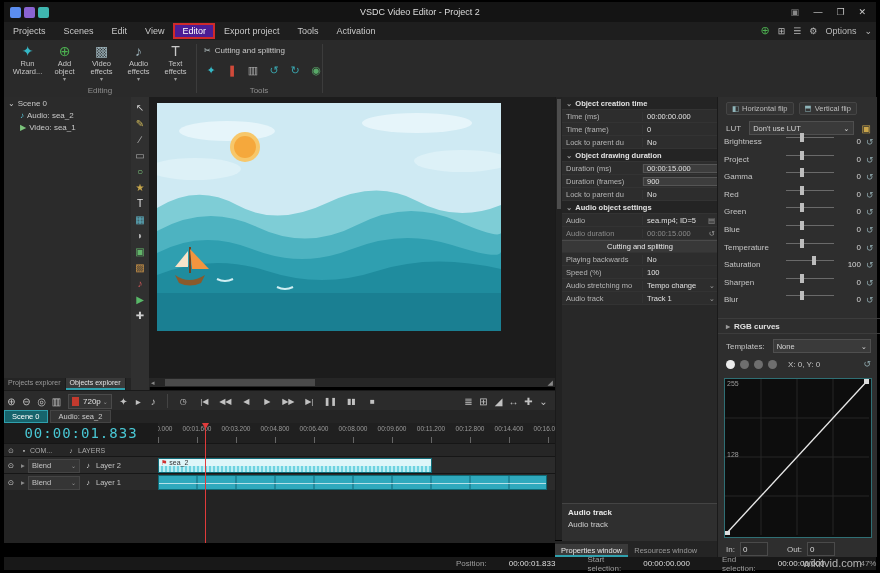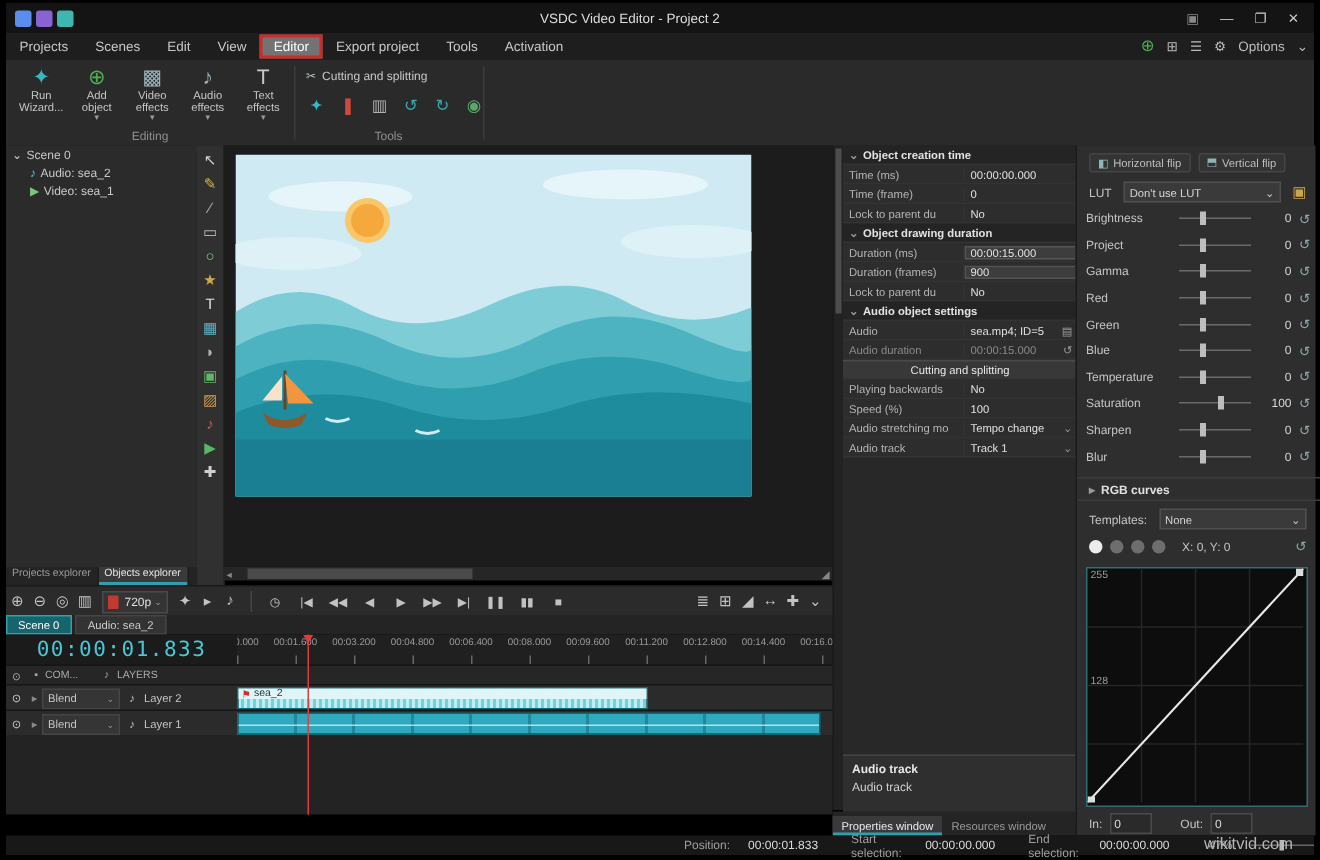--- a/index.html
+++ b/index.html
@@ -8,21 +8,21 @@
   .abs{position:absolute}
   .ico{display:inline-block;text-align:center}
   
   #titlebar{left:4px;top:2px;width:872px;height:20px;background:#141414;display:flex;align-items:center}
   #titlebar .appicons{display:flex;gap:3px;margin-left:6px}
   #titlebar .sq{width:11px;height:11px;border-radius:2px}
   #titlebar .title{flex:1;text-align:center;color:#ddd;font-size:9px}
   #titlebar .winbtns{display:flex;gap:14px;margin-right:10px;color:#ccc;font-size:9px}
   #menu{left:4px;top:22px;width:872px;height:18px;background:#1e1e1e;display:flex;align-items:center;font-size:9px;color:#c8c8c8}
   #menu span.mi{padding:3px 9px;cursor:default}
-  #menu span.mi:nth-of-type(5){border:2px solid #cf2a2a;background:#737373;padding:1px 7px;color:#fff}
+  #menu span.mi:nth-of-type(5){border:2px solid #cf2a2a;background:#4c1d95;padding:1px 7px;color:#fff}
   #menuright{position:absolute;right:8px;top:24px;display:flex;gap:8px;align-items:center;font-size:9px;color:#bbb}
   
   #ribbon{left:4px;top:40px;width:872px;height:57px;background:#2a2a2a;border-bottom:1px solid #1a1a1a}
   .rbtn{width:35px;height:40px;display:flex;flex-direction:column;align-items:center;justify-content:flex-start;font-size:7.5px;color:#c5c5c5;text-align:center;line-height:1.05}
   .rbtn .bic{font-size:14px;height:16px}
   .grouplabel{position:absolute;bottom:2px;width:100%;text-align:center;color:#8f8f8f;font-size:8px}
   .vsep{position:absolute;top:4px;bottom:4px;width:1px;background:#3c3c3c}
   
   #tree{left:4px;top:97px;width:127px;height:281px;background:#2b2b2b;border-right:1px solid #1f1f1f}
   .treeitem{height:12px;display:flex;align-items:center;gap:3px;font-size:8px;color:#c9c9c9;white-space:nowrap}
@@ -48,21 +48,21 @@
   .phead{background:#242424;color:#e2e2e2;font-weight:bold;padding-left:4px;gap:3px}
   .pbtnrow{background:#383838;justify-content:center;color:#e8e8e8;box-shadow:inset 0 1px 0 #4a4a4a}
   .chev{color:#9a9a9a;margin-left:auto;margin-right:3px}
   #pdesc{position:absolute;left:6px;right:0;top:406px;height:36px;background:#2f2f2f;border-top:1px solid #444;padding:4px 6px;font-size:8px;color:#cfcfcf}
   #ptabs{left:555px;top:541px;width:162px;height:16px;background:#242424;display:flex;font-size:7.5px;align-items:flex-end}
   #ptabs .pt{padding:2px 6px;color:#9a9a9a}
   #ptabs .pt.active{background:#3a3a3a;color:#e8e8e8;box-shadow:inset 0 -2px 0 #2fa0ad}
   
   #cpanel{left:717px;top:97px;width:159px;height:460px;background:#2e2e2e;border-left:1px solid #1a1a1a}
   .flipbtn{display:flex;align-items:center;gap:3px;font-size:7.5px;color:#bdbdbd;background:#343434;border:1px solid #454545;border-radius:2px;padding:1px 5px}
-  .slider-row{height:17.6px;display:flex;align-items:center;font-size:8px;color:#c5c5c5;padding-left:6px}
+  .slider-row{height:17.6px;display:flex;font-size:8px;color:#c5c5c5;padding-left:6px}
   .sl-label{width:62px;white-space:nowrap}
   .sl-track{position:relative;width:48px;height:1px;background:#6a6a6a;margin-right:5px}
   .sl-handle{position:absolute;top:-4px;width:4px;height:9px;background:#bdbdbd}
   .sl-val{width:22px;text-align:right;color:#d8d8d8;margin-right:5px}
   .sl-reset{color:#8fa8ad;font-size:9px}
   .ddbox{background:#3a3a3a;border:1px solid #4f4f4f;color:#d5d5d5;font-size:7.5px;display:flex;align-items:center;padding:0 3px;height:12px;gap:19px}
   .spinbox{background:#2a2a2a;border:1px solid #4a4a4a;color:#ddd;font-size:8px;display:flex;align-items:center;height:12px;padding:0 2px;gap:4px}
   .spinarrows{display:flex;flex-direction:column;font-size:5px;line-height:4px;color:#999}
   
   #playbar{left:4px;top:390px;width:551px;height:20px;background:#2b2b2b;border-top:1px solid #1a1a1a;border-bottom:1px solid #161616;display:flex;align-items:center;font-size:10px;color:#c2c2c2}
@@ -83,21 +83,21 @@
   .blendbox{display:flex;align-items:center;gap:2px;background:#353535;border:1px solid #454545;height:12px;padding:0 3px;width:44px}
   .clip{position:absolute;top:1px;bottom:1px;border:1px solid #0f6a76}
   #clip1{left:154px;width:272px;background:repeating-linear-gradient(90deg,#bdeef3 0 2px,#6fd2e0 2px 4px)}
   #clip1 .labelstrip{position:absolute;left:0;right:0;top:0;height:7px;background:#dff6f9;color:#333;font-size:7px;display:flex;align-items:center;gap:2px;padding-left:2px}
   #clip2{left:154px;width:387px;background:repeating-linear-gradient(90deg,#2fa9bd 0 37px,#21889b 37px 39px)}
   #clip2::after{content:"";position:absolute;left:0;right:0;top:55%;height:1px;background:rgba(255,255,255,.65)}
   #tlempty{left:4px;top:490px;width:551px;height:53px;background:#232323}
   #playhead{left:205px;top:423px;width:1px;height:120px;background:#e03b3b;z-index:5}
   #playheadcap{left:202px;top:423px;width:7px;height:6px;background:#e03b3b;clip-path:polygon(0 0,100% 0,50% 100%);z-index:5}
   
-  #status{left:4px;top:557px;width:872px;height:13px;background:#181818;display:flex;align-items:center;font-size:8px;color:#9f9f9f;gap:12px}
+  #status{left:4px;top:557px;width:872px;height:13px;background:#181818;display:flex;align-items:center;font-size:8px;color:#9f9f9f;gap:22px}
   #status b{color:#ddd;font-weight:normal}
   #watermark{right:18px;top:557px;font-size:11px;color:#b5b5b5;z-index:9}
   .curvebox{position:absolute;left:6px;top:281px;width:146px;height:158px;background:#0d0d0d;border:1px solid #2f6f74}
 </style>
 </head>
 <body>
 
 <div id="titlebar" class="abs">
   <div class="appicons">
     <div class="sq" style="background:#5b8def"></div>

